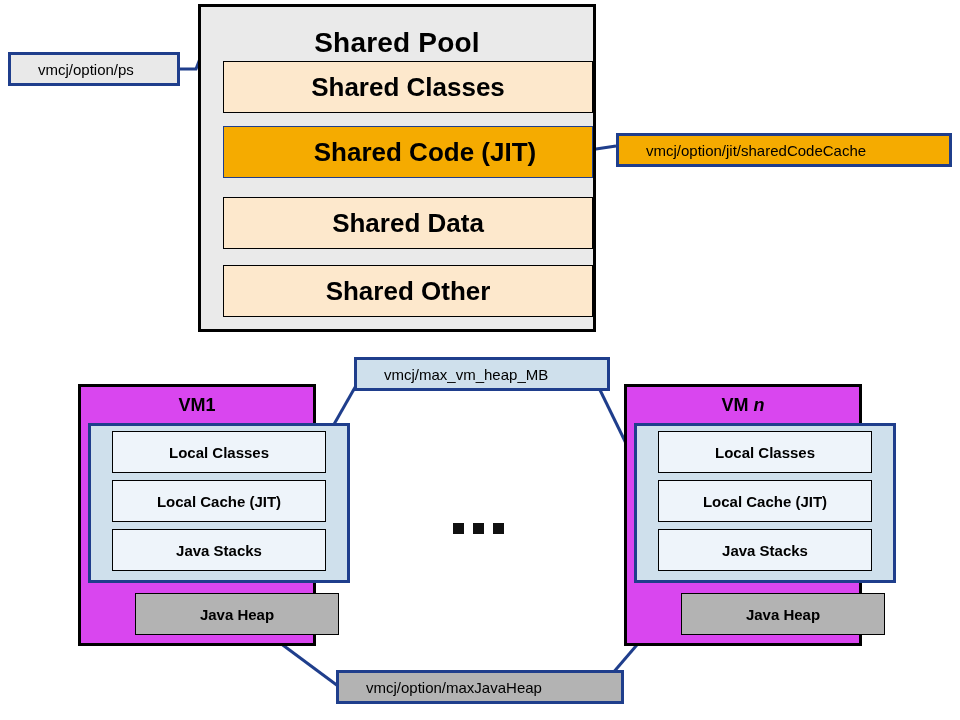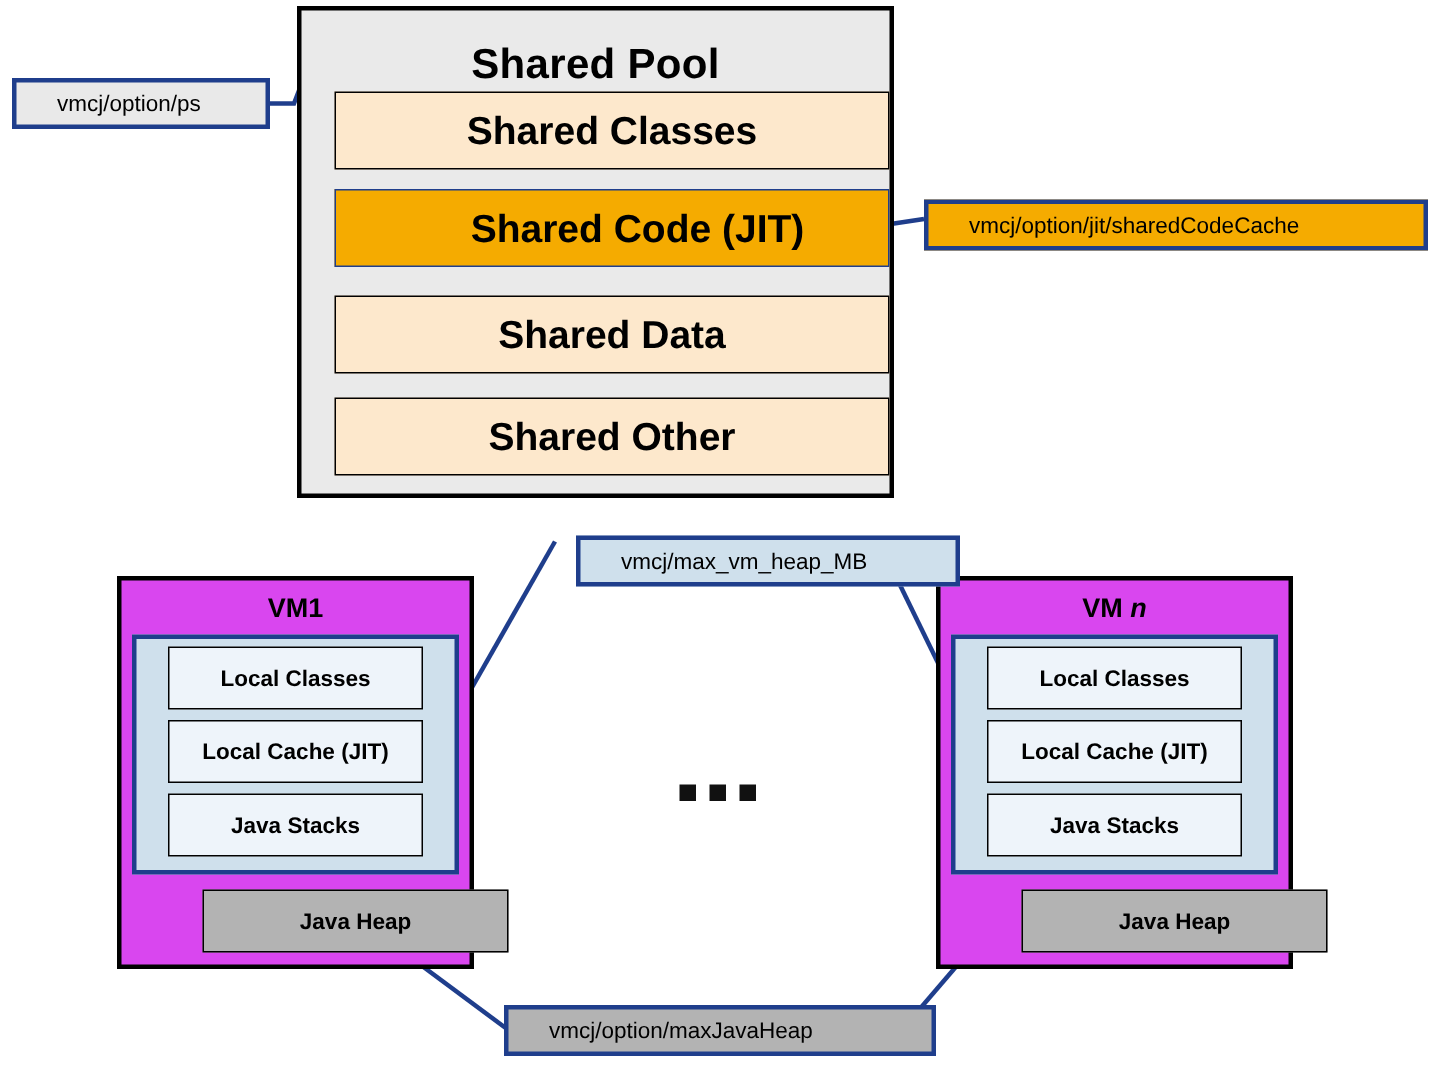--- a/index.html
+++ b/index.html
@@ -98,21 +98,21 @@
     font-weight: bold;
     color: #000000;
   }
   .vm-title em {
     font-style: italic;
   }
   .vm-inner {
     position: absolute;
     left: 7px;
     top: 36px;
-    width: 218px;
+    width: 262px;
     height: 160px;
     box-sizing: border-box;
     border: 3px solid #1f3e8c;
     background: #cfe0ec;
     padding: 5px 21px;
   }
   .vm-inner-row {
     height: 42px;
     box-sizing: border-box;
     border: 1px solid #000000;
@@ -183,21 +183,21 @@
     background: #e9e9e9;
   }
   #label-jit-cache {
     left: 616px;
     top: 133px;
     width: 336px;
     height: 34px;
     background: #f5ab00;
   }
   #label-max-vm-heap {
-    left: 384px;
+    left: 354px;
     top: 357px;
     width: 256px;
     height: 34px;
     background: #cfe0ec;
   }
   #label-max-java-heap {
     left: 336px;
     top: 670px;
     width: 288px;
     height: 34px;

